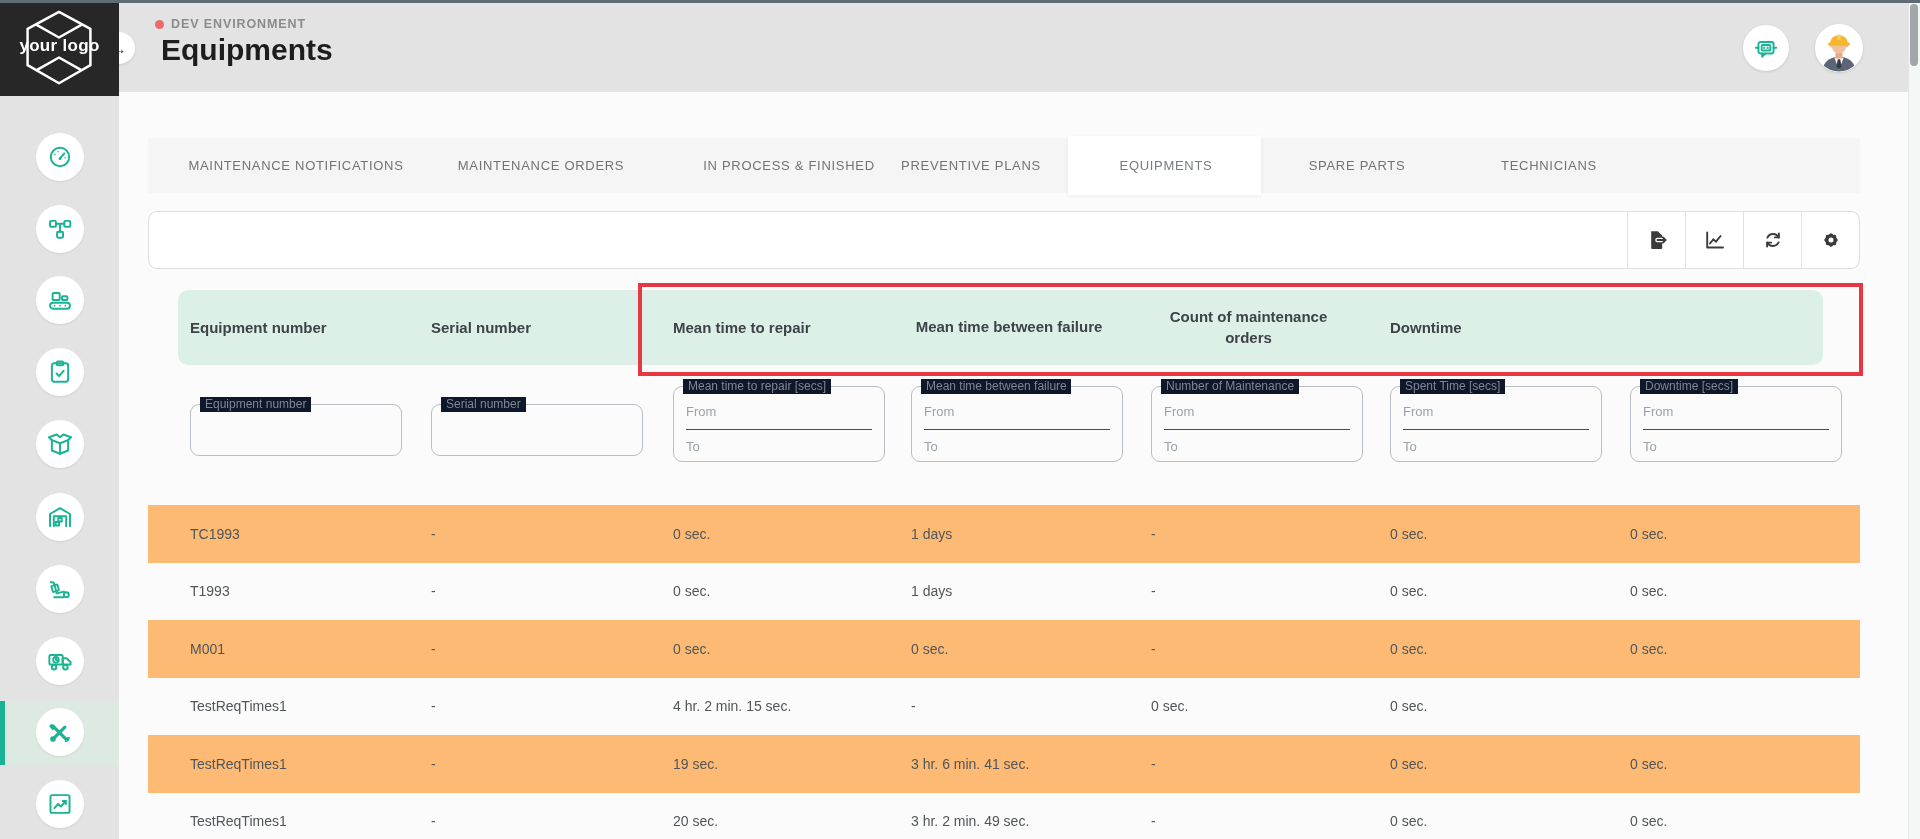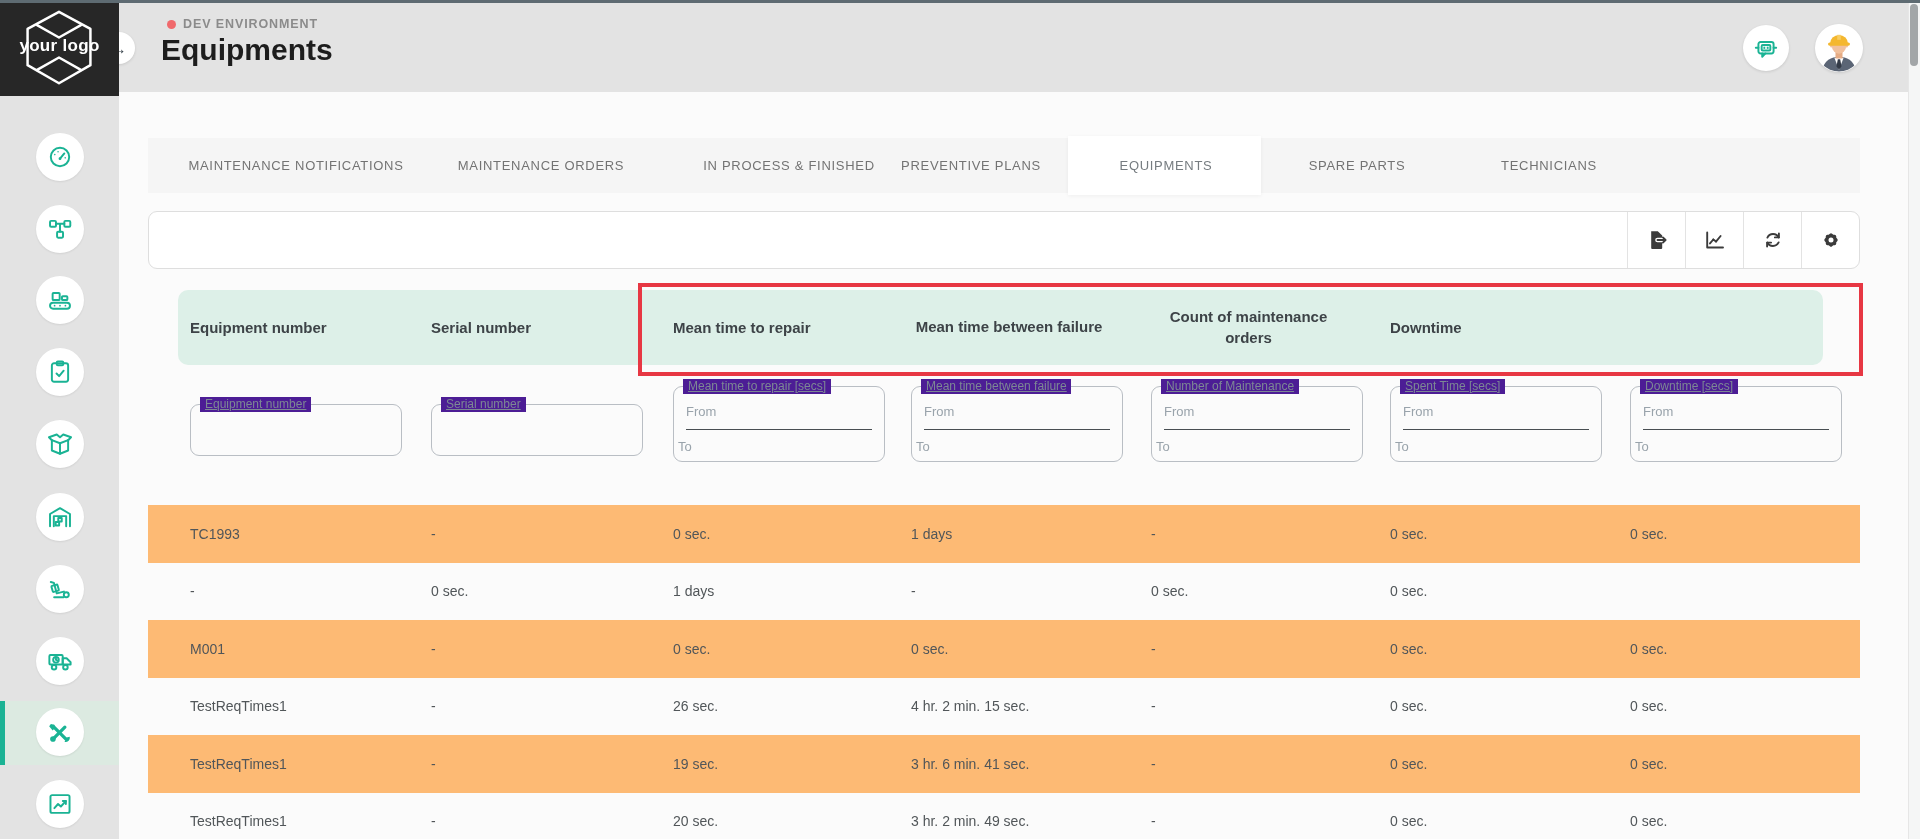--- a/index.html
+++ b/index.html
@@ -6,21 +6,21 @@
   html,body { width:1920px; height:839px; }
   body { position:relative; overflow:hidden; background:#fbfbfb; font-family:"Liberation Sans", sans-serif; }
 
   .top-strip { position:absolute; left:0; top:0; width:1920px; height:3px; background:#5e6b72; z-index:60; }
 
   
   .logo-block { position:absolute; left:0; top:0; width:119px; height:96px; background:#272727; z-index:50; }
   .logo-block svg { position:absolute; left:14px; top:8px; }
   .logo-text { position:absolute; left:0; top:36px; width:119px; text-align:center; color:#fff; font-size:17px; font-weight:bold; letter-spacing:0.3px; }
   .hdr { position:absolute; left:119px; top:0; width:1789px; height:92px; background:#e3e3e3; z-index:40; }
-  .env-row { position:absolute; left:48px; top:17px; display:flex; align-items:center; gap:7px; }
+  .env-row { position:absolute; left:36px; top:17px; display:flex; align-items:center; gap:7px; }
   .env-dot { width:9px; height:9px; border-radius:50%; background:#f0696c; }
   .env-label { font-size:12.5px; font-weight:bold; color:#8b8b8b; letter-spacing:0.9px; }
   .page-title { position:absolute; left:42px; top:33px; font-size:30px; font-weight:bold; color:#1d1d1d; }
   .round-btn { position:absolute; border-radius:50%; background:#fff; box-shadow:0 1px 3px rgba(0,0,0,0.12); display:flex; align-items:center; justify-content:center; cursor:pointer; }
   .collapse-btn { left:-16px; top:32px; width:32px; height:32px; z-index:55; font-size:15px; font-weight:bold; color:#39444c; }
   .chat-btn { left:1624px; top:25px; width:46px; height:46px; }
   .avatar-btn { left:1696px; top:24px; width:48px; height:48px; overflow:hidden; }
 
   
   .scrollbar { position:absolute; right:0; top:0; width:12px; height:839px; background:#f5f6f6; border-left:1px solid #e6e6e6; z-index:58; }
@@ -55,26 +55,26 @@
   .head-band { position:absolute; left:30px; top:0; width:1645px; height:75px; background:#ddf0e8; border-radius:10px; }
   .cols { display:grid; grid-template-columns:241px 242px 238px 240px 239px 240px 1fr; padding-left:42px; }
   .head-row { position:absolute; left:0; top:0; width:100%; height:75px; }
   .th { display:flex; align-items:center; font-size:15px; font-weight:bold; color:#3d4347; cursor:pointer; }
   .th.center { justify-content:center; text-align:center; padding-right:44px; line-height:1.35; }
 
   .filter-row { position:absolute; left:0; top:96px; width:100%; }
   .fs { position:relative; width:212px; border:1px solid #b9bec4; border-radius:9px; background:transparent; }
   .fs-simple { height:52px; margin-top:18px; }
   .fs-range { height:76px; margin-top:0; }
-  .fs-legend { position:absolute; top:-8px; left:9px; max-width:150px; overflow:hidden; white-space:nowrap; background:#4c1d95; padding:0 5px; font-size:12px; line-height:15px; color:#7d8894;text-decoration:underline; }
+  .fs-legend { position:absolute; top:-8px; left:9px; max-width:150px; overflow:hidden; white-space:nowrap; background:#0f172a; padding:0 5px; font-size:12px; line-height:15px; color:#7d8894; }
   .fs input { display:block; border:none; outline:none; background:transparent; font-size:13px; color:#0f766e; }
   .fs input::placeholder { color:#99a3ab; opacity:1; }
   .fs-simple input { width:100%; height:100%; padding:0 12px; }
   .fs-range .fr { width:calc(100% - 24px); margin:7px 12px 0; height:36px; border-bottom:1px solid #484e52; }
-  .fs-range .to { width:calc(100% - 24px); margin:3px 4px 0; height:27px; }
+  .fs-range .to { width:calc(100% - 24px); margin:3px 12px 0; height:27px; }
 
   .rows { position:absolute; left:0; top:215px; width:100%; }
   .trow { height:57.5px; cursor:pointer; }
   .trow.stripe { background:#fdba74; }
   .td { display:flex; align-items:center; font-size:14px; color:#515659; }
 
   .red-rect { position:absolute; left:638px; top:283px; width:1225px; height:93px; border:4px solid #e73743; z-index:30; pointer-events:none; }
 </style>
 </head>
 <body>
@@ -340,20 +340,21 @@
     <span class="td">TC1993</span>
     <span class="td">-</span>
     <span class="td">0 sec.</span>
     <span class="td">1 days</span>
     <span class="td">-</span>
     <span class="td">0 sec.</span>
     <span class="td">0 sec.</span>
   </div>
 
   <div class="trow cols">
+    <span class="td">T1993</span>
     <span class="td">-</span>
     <span class="td">0 sec.</span>
     <span class="td">1 days</span>
     <span class="td">-</span>
     <span class="td">0 sec.</span>
     <span class="td">0 sec.</span>
   </div>
 
   <div class="trow cols stripe">
     <span class="td">M001</span>
@@ -361,21 +362,20 @@
     <span class="td">0 sec.</span>
     <span class="td">0 sec.</span>
     <span class="td">-</span>
     <span class="td">0 sec.</span>
     <span class="td">0 sec.</span>
   </div>
 
   <div class="trow cols">
     <span class="td">TestReqTimes1</span>
     <span class="td">-</span>
-    <span class="td">26 sec.</span>
     <span class="td">4 hr. 2 min. 15 sec.</span>
     <span class="td">-</span>
     <span class="td">0 sec.</span>
     <span class="td">0 sec.</span>
   </div>
 
   <div class="trow cols stripe">
     <span class="td">TestReqTimes1</span>
     <span class="td">-</span>
     <span class="td">19 sec.</span>

